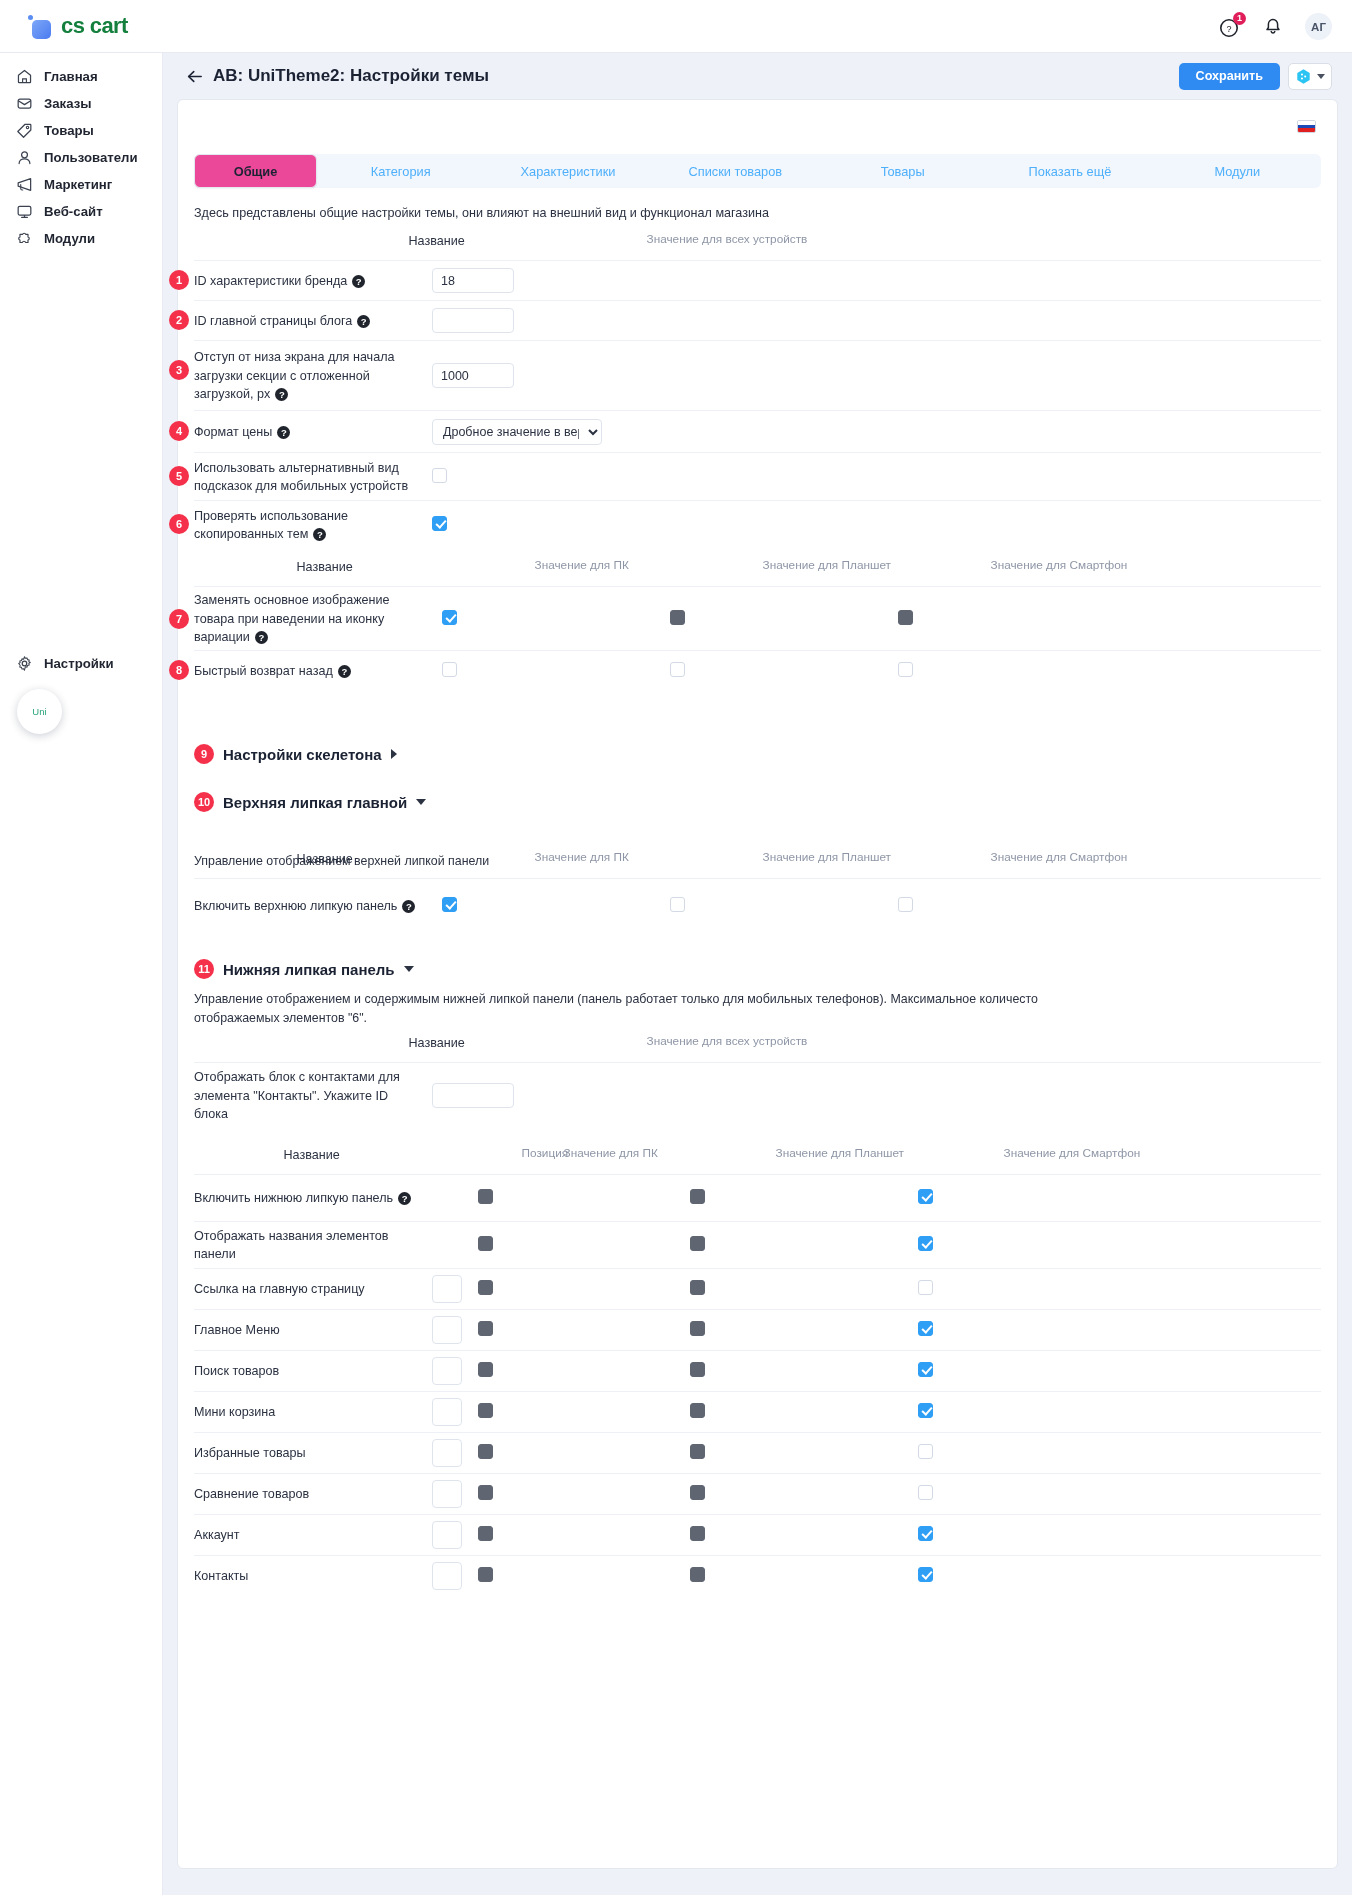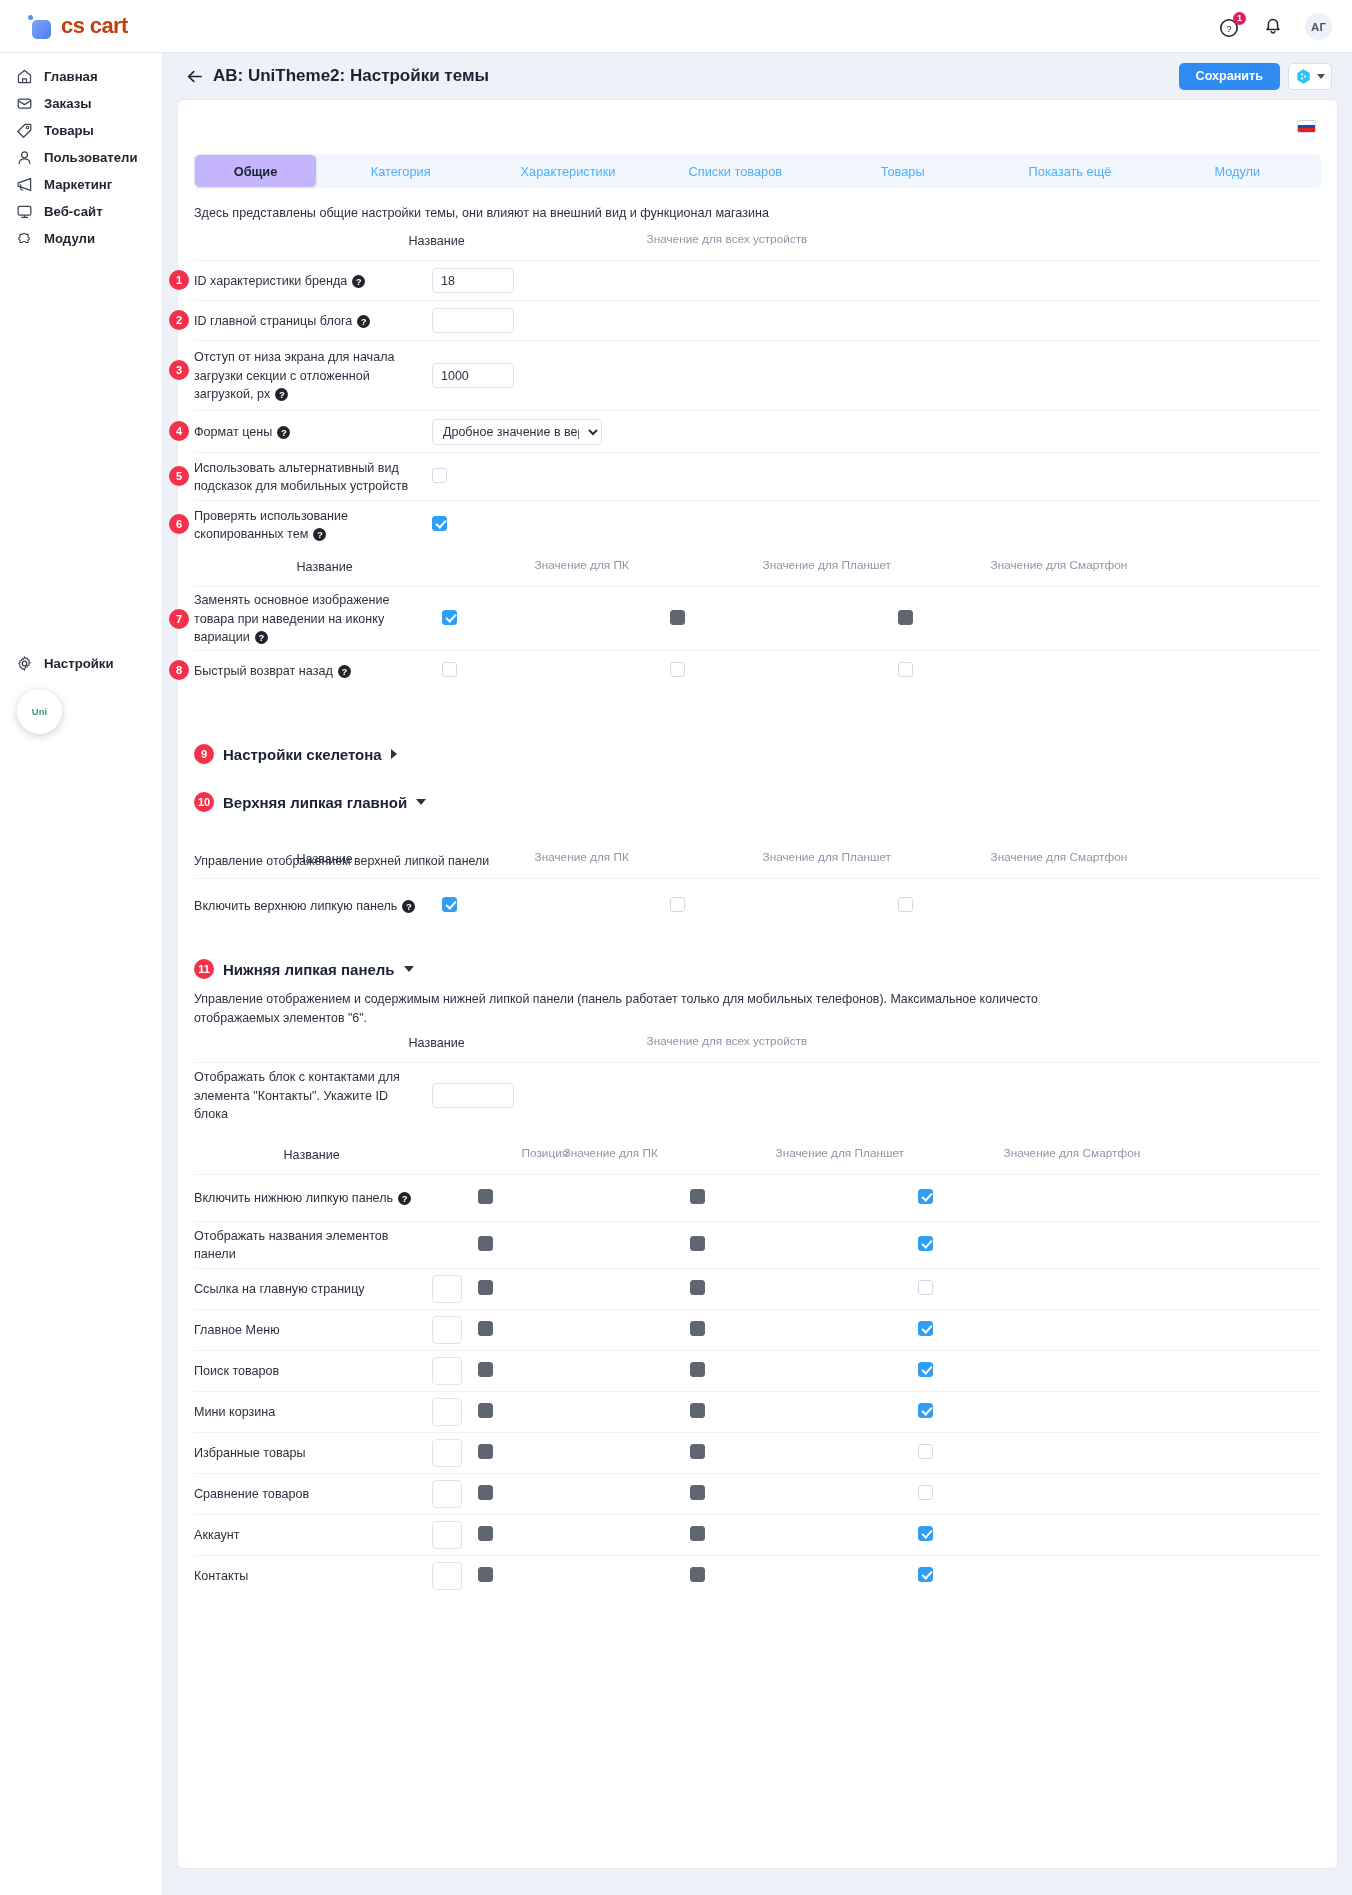--- a/index.html
+++ b/index.html
@@ -17,21 +17,21 @@
     position:absolute; left:0; top:0; width:1352px; height:53px;
     background:#fff; border-bottom:1px solid #e7eaf0;
     display:flex; align-items:center; z-index:20;
   }
   .brand{ width:200px; display:flex; align-items:center; padding-left:28px; gap:9px;}
   .brand-mark{ position:relative; width:24px; height:24px; }
   .brand-sq{ position:absolute; left:4px; top:6px; width:19px; height:19px;
     border-radius:5px; background:linear-gradient(135deg,#7ea8f8 0%,#4a7bf0 100%); }
   .brand-dot{ position:absolute; left:0px; top:1px; width:5px; height:5px; border-radius:50%;
     background:#5b8df3; }
-  .brand-txt{ font-size:22px; font-weight:700; letter-spacing:-0.6px; color:#c2410c; }
+  .brand-txt{ font-size:22px; font-weight:700; letter-spacing:-0.6px; color:#15803d; }
   .searchwrap{ position:absolute; left:322px; top:8px; width:475px; height:27px; }
   .searchbox{
     width:100%; height:100%; border:1px solid #d9dee7; border-radius:5px; background:#fff;
     display:flex; align-items:center; padding:0 8px 0 10px;
   }
   .searchbox input{
     border:0; outline:0; flex:1; font-size:12.5px; color:#333;
     font-family:"Liberation Sans",sans-serif; background:transparent;
   }
   .searchbox input::placeholder{ color:#9aa2b1; }
@@ -59,21 +59,21 @@
   }
   .navitem:first-child{ margin-top:9px; }
   .navspace{ height:10px; }
   .nav-ico{ width:17px; height:17px; flex:none; display:block; }
   .settings-nav{ position:absolute; left:16px; top:602px; display:flex; align-items:center; gap:11px;
     font-size:13.2px; font-weight:600; cursor:pointer; }
   .uni-bubble{
     position:absolute; left:17px; top:636px; width:45px; height:45px; border-radius:50%;
     background:#fff; box-shadow:0 2px 9px rgba(30,40,70,.22);
     display:flex; align-items:center; justify-content:center;
-    font-size:9.5px; font-weight:700; color:#29a37a; cursor:pointer;
+    font-size:9.5px; font-weight:400; color:#29a37a; cursor:pointer;
   }
   
   .main{
     position:absolute; left:163px; top:53px; width:1189px; height:1842px;
     background:#eef1f7;
   }
   .pagehead{ height:46px; display:flex; align-items:center; padding:0 20px 0 22px; }
   .backarrow{ width:19px; height:19px; cursor:pointer; margin-right:9px; }
   .pagetitle{ font-size:17px; font-weight:700; color:#1b2233; }
   .headright{ margin-left:auto; display:flex; align-items:center; gap:8px; }
@@ -99,21 +99,21 @@
 
   .tabsrow{
     position:absolute; left:16px; top:54px; right:16px; height:34px;
     background:#f2f6fd; border-radius:6px; display:flex; align-items:stretch;
   }
   .tab{
     flex:1; display:flex; align-items:center; justify-content:center;
     font-size:12.8px; color:#4eb0fb; cursor:pointer; white-space:nowrap;
   }
   .tab.active{
-    background:#c4b5fd; border:1px solid #e4e8ef; border-radius:6px; color:#1b2233; font-weight:700;
+    background:#ec4899; border:1px solid #e4e8ef; border-radius:6px; color:#1b2233; font-weight:700;
     flex:0 0 123px; box-shadow:0 1px 2px rgba(20,30,60,.06);
   }
 
   .intro{ position:absolute; left:16px; top:106px; font-size:12.6px; color:#2b3242; }
 
   
   .tbl{ position:absolute; left:16px; right:16px; }
   .thead{ display:flex; font-size:11.8px; color:#8e96a6; padding:0 0 10px 0;justify-content:center; }
   .trow{ display:flex; border-top:1px solid #edf0f5; min-height:40px; align-items:center; }
   .c-name{ width:238px; padding-right:10px; font-size:12.6px; color:#2b3242; line-height:1.45; }

